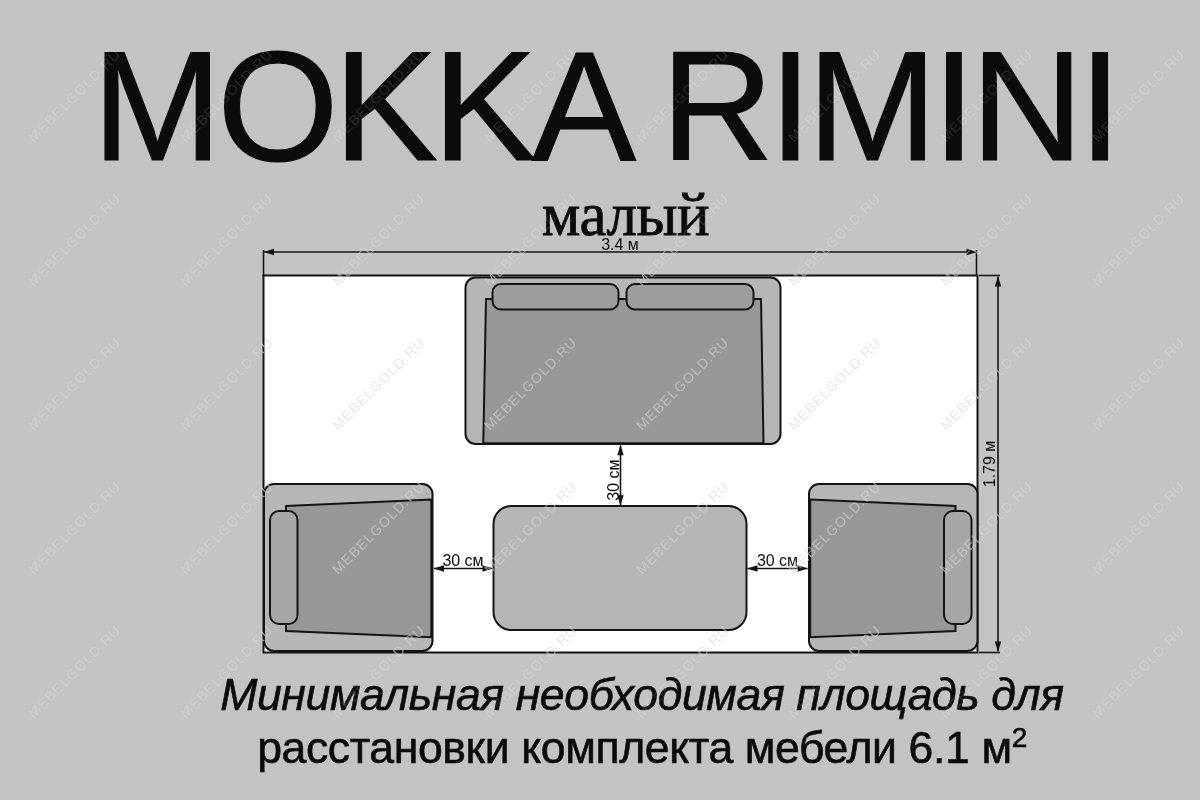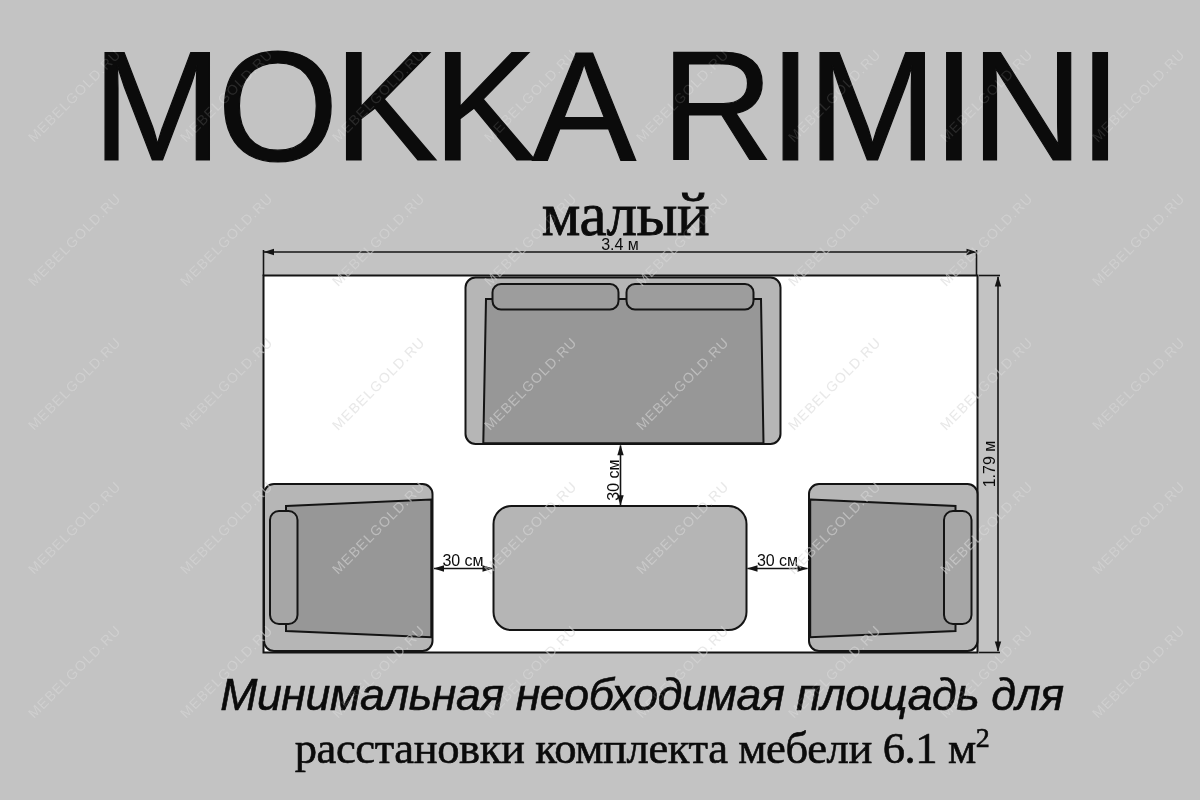--- a/index.html
+++ b/index.html
@@ -131,21 +131,21 @@
     <text transform="translate(1098.0,719) rotate(-45)">MEBELGOLD.RU</text>
   </g>
 </svg>
 
 <div class="abs" id="title" style="left:0;top:0;width:1209px;text-align:center;font-size:156px;letter-spacing:-4.9px;line-height:1;color:#0b0b0b;-webkit-text-stroke:1.2px #0b0b0b;"><span style="position:relative;top:28px;margin-top:48px;">MOKKA RIMINI</span></div>
 
 <div class="abs" id="subtitle" style="left:0;top:0;width:1251px;text-align:center;font-size:61px;line-height:1;color:#0b0b0b;-webkit-text-stroke:0.8px #0b0b0b;letter-spacing:-0.5px;"><span style="position:relative;top:184px;font-family:Liberation Serif, serif;">малый</span></div>
 
 <div class="abs" id="cap1" style="left:0;top:0;width:1284px;text-align:center;font-size:44.6px;line-height:1;color:#0b0b0b;-webkit-text-stroke:0.6px #0b0b0b;letter-spacing:-0.4px;"><span style="position:relative;top:673px;font-style:italic;">Минимальная необходимая площадь для</span></div>
 
-<div class="abs" id="cap2" style="left:0;top:0;width:1284px;text-align:center;font-size:44.6px;line-height:1;color:#0b0b0b;-webkit-text-stroke:0.6px #0b0b0b;letter-spacing:-0.4px;"><span style="position:relative;top:724.5px;font-family:Liberation Serif, serif;">расстановки комплекта мебели 6.1 м<sup style="font-size:28px;">2</sup></span></div>
+<div class="abs" id="cap2" style="left:0;top:0;width:1284px;text-align:center;font-size:44.6px;line-height:1;color:#0b0b0b;-webkit-text-stroke:0.6px #0b0b0b;letter-spacing:-0.4px;"><span style="position:relative;top:724.5px;">расстановки комплекта мебели 6.1 м<sup style="font-size:28px;">2</sup></span></div>
 
 <svg class="abs" style="left:0;top:0" width="1200" height="800" viewBox="0 0 1200 800">
   <g fill="#dadada" fill-opacity="0.15" font-family="Liberation Sans, sans-serif" font-size="14" letter-spacing="1.1">
     <text transform="translate(34.0,143) rotate(-45)">MEBELGOLD.RU</text>
     <text transform="translate(34.0,287) rotate(-45)">MEBELGOLD.RU</text>
     <text transform="translate(34.0,431) rotate(-45)">MEBELGOLD.RU</text>
     <text transform="translate(34.0,575) rotate(-45)">MEBELGOLD.RU</text>
     <text transform="translate(34.0,719) rotate(-45)">MEBELGOLD.RU</text>
     <text transform="translate(186.0,143) rotate(-45)">MEBELGOLD.RU</text>
     <text transform="translate(186.0,287) rotate(-45)">MEBELGOLD.RU</text>

